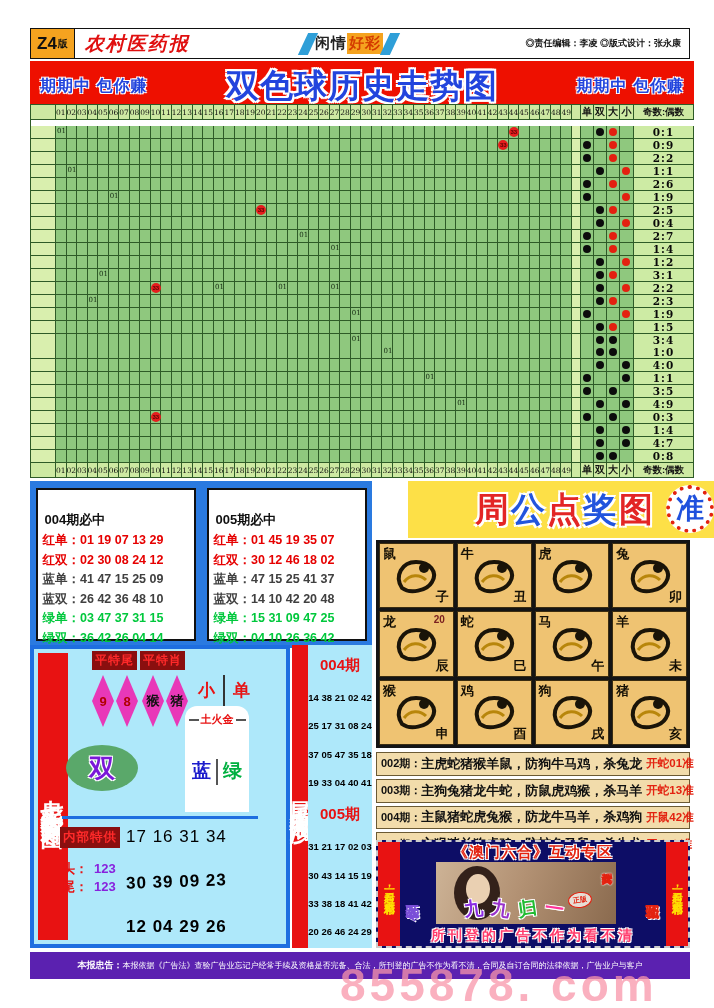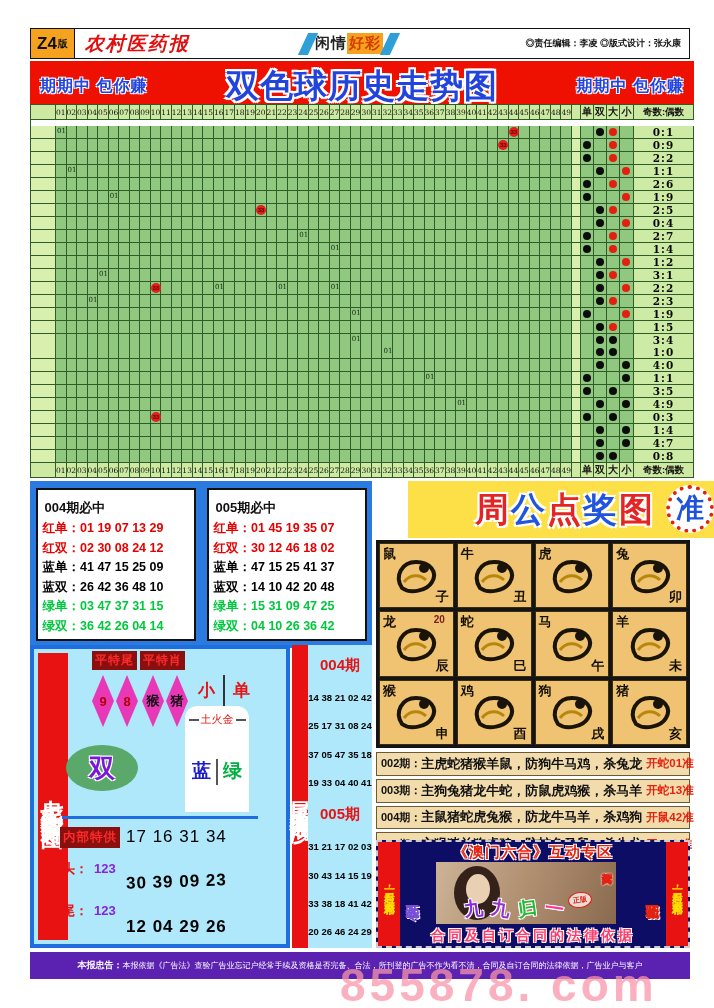--- a/index.html
+++ b/index.html
@@ -49,25 +49,25 @@
   .ball{position:absolute;inset:0;margin:auto;width:10px;height:10px;border-radius:50%;background:#e51d1d;
         color:#5c0404;font-size:6px;line-height:10px;text-align:center;font-style:normal;font-weight:bold;}
   .dot{width:8px;height:8px;border-radius:50%;display:block;}
   .dot.black{background:#0c0c0c;}
   .dot.red{background:#e32010;}
 
   
   #picksframe{left:30px;top:481px;width:342px;height:167px;background:#2a7ae0;display:flex;
               justify-content:space-around;align-items:center;}
   .pick-box{width:160px;height:153px;background:#fff;border:2px solid #101010;padding:3px 5px;}
-  .pick-box h3{font-size:13px;color:#101010;margin:6px 0 2px 2px;font-weight:bold;}
+  .pick-box h3{font-size:13px;color:#101010;margin:18px 0 2px 2px;font-weight:bold;}
   .pl{font-size:12.5px;font-weight:bold;white-space:nowrap;line-height:1.56;}
   .pl b{letter-spacing:0px;}
   .pl.red{color:#e60000;}
-  .pl.blue{color:#000000;}
+  .pl.blue{color:#404040;}
   .pl.green{color:#00c83c;}
 
   
   #zgbanner{left:376px;top:481px;width:314px;height:57px;background:#fde047;display:flex;
             align-items:center;justify-content:center;margin-left:32px;}
   #zgtitle{font-size:34px;font-weight:bold;letter-spacing:2px;font-family:"DejaVu Serif",serif;}
   #zgtitle i{font-style:normal;text-shadow:-2px -2px 0 #fff,2px -2px 0 #fff,-2px 2px 0 #fff,2px 2px 0 #fff;}
   #zgbadge{position:absolute;right:8px;top:4px;width:48px;height:48px;border-radius:50%;background:#fff;
            border:4px dotted #e32210;color:#1f51dd;font-size:28px;font-weight:bold;display:flex;
            align-items:center;justify-content:center;}
@@ -98,21 +98,21 @@
   .diamond{position:absolute;width:22px;height:52px;background:#e838b8;
            clip-path:polygon(50% 0,100% 50%,50% 100%,0 50%);display:flex;align-items:center;justify-content:center;}
   .diamond span{font-size:13px;font-weight:bold;}
   .d-red span{color:#b00000;}
   .d-black span{color:#111;}
   #xiaodan{position:absolute;left:198px;top:675px;font-size:17px;font-weight:bold;color:#e81212;}
   #xiaodan .bar{display:inline-block;width:2px;height:34px;background:#333;vertical-align:middle;margin:0 8px;}
   #whitebox{position:absolute;left:185px;top:706px;width:64px;height:106px;background:#fff;
             border-radius:12px 12px 0 0;}
   #elements{position:absolute;left:0;right:0;top:6px;text-align:center;color:#e81212;
-            font-size:11px;font-weight:normal;}
+            font-size:11px;font-weight:bold;}
   #elements:before,#elements:after{content:"";display:inline-block;width:10px;height:2px;background:#555;
             vertical-align:middle;margin:0 2px;}
   #bluegreen{position:absolute;left:0;right:0;top:52px;text-align:center;font-size:19px;font-weight:bold;}
   #bluegreen .b{color:#1b1bcc;}
   #bluegreen .g{color:#00b040;}
   #bluegreen .bar{display:inline-block;width:2px;height:26px;background:#555;vertical-align:middle;margin:0 5px;}
   #oval{position:absolute;left:66px;top:745px;width:72px;height:46px;background:#5aa86a;border-radius:50%;
         display:flex;align-items:center;justify-content:center;}
   #oval span{font-size:26px;font-weight:bold;color:#7a18d8;
              text-shadow:-1px -1px 0 #fff,1px -1px 0 #fff,-1px 1px 0 #fff,1px 1px 0 #fff;}
@@ -2169,21 +2169,21 @@
 </div>
 <div class="abs" id="oval">
   <span>双</span>
 </div>
 <div class="abs" id="qxhr"></div>
 <div class="abs" id="neibu">内部特供</div>
 <div class="abs" id="nums1">17 16 31 34</div>
 <div class="abs ht" style="left:62px;top:860px;">
   <span class="hl">头：</span><span class="hv">123</span>
 </div>
-<div class="abs ht" style="left:62px;top:902px;">
+<div class="abs ht" style="left:62px;top:878px;">
   <span class="hl">尾：</span><span class="hv">123</span>
 </div>
 <div class="abs" id="nums2">30 39 09 23</div>
 <div class="abs" id="nums3">12 04 29 26</div>
 
 <div class="abs" id="wwstrip">
   <span class="vtext">尾尾必中大浪淘沙</span>
 </div>
 <div class="abs" id="wwcol">
     <div class="wwtitle">004期</div>
@@ -2215,21 +2215,21 @@
           <i style="color:#8a2be2;transform:rotate(-8deg)">九</i>
           <i style="color:#9932cc;transform:rotate(8deg)">九</i>
           <i style="color:#22bb33;transform:rotate(-8deg)">归</i>
           <i style="color:#ff3399;transform:rotate(8deg)">一</i>
         </div>
       <div id="zb">正版</div>
     </div>
     <div id="aoright">
       <span class="vtext">互相验证</span>
     </div>
-    <div id="aobottom">合同及自订合同的法律依据</div>
+    <div id="aobottom">所刊登的广告不作为看不清</div>
   </div>
   <div class="redstrip">
     <span class="vtext">一起看，更精彩！</span>
   </div>
 </div>
 
 <div class="abs" id="footerbar">
   <p><b>本报忠告：</b><span>本报依据《广告法》查验广告业忘记户经常手续及资格是否完备、合法，所刊登的广告不作为看不清，合同及自订合同的法律依据，广告业户与客户</span></p>
 </div>
 <div class="abs" id="watermark">855878. com</div>

